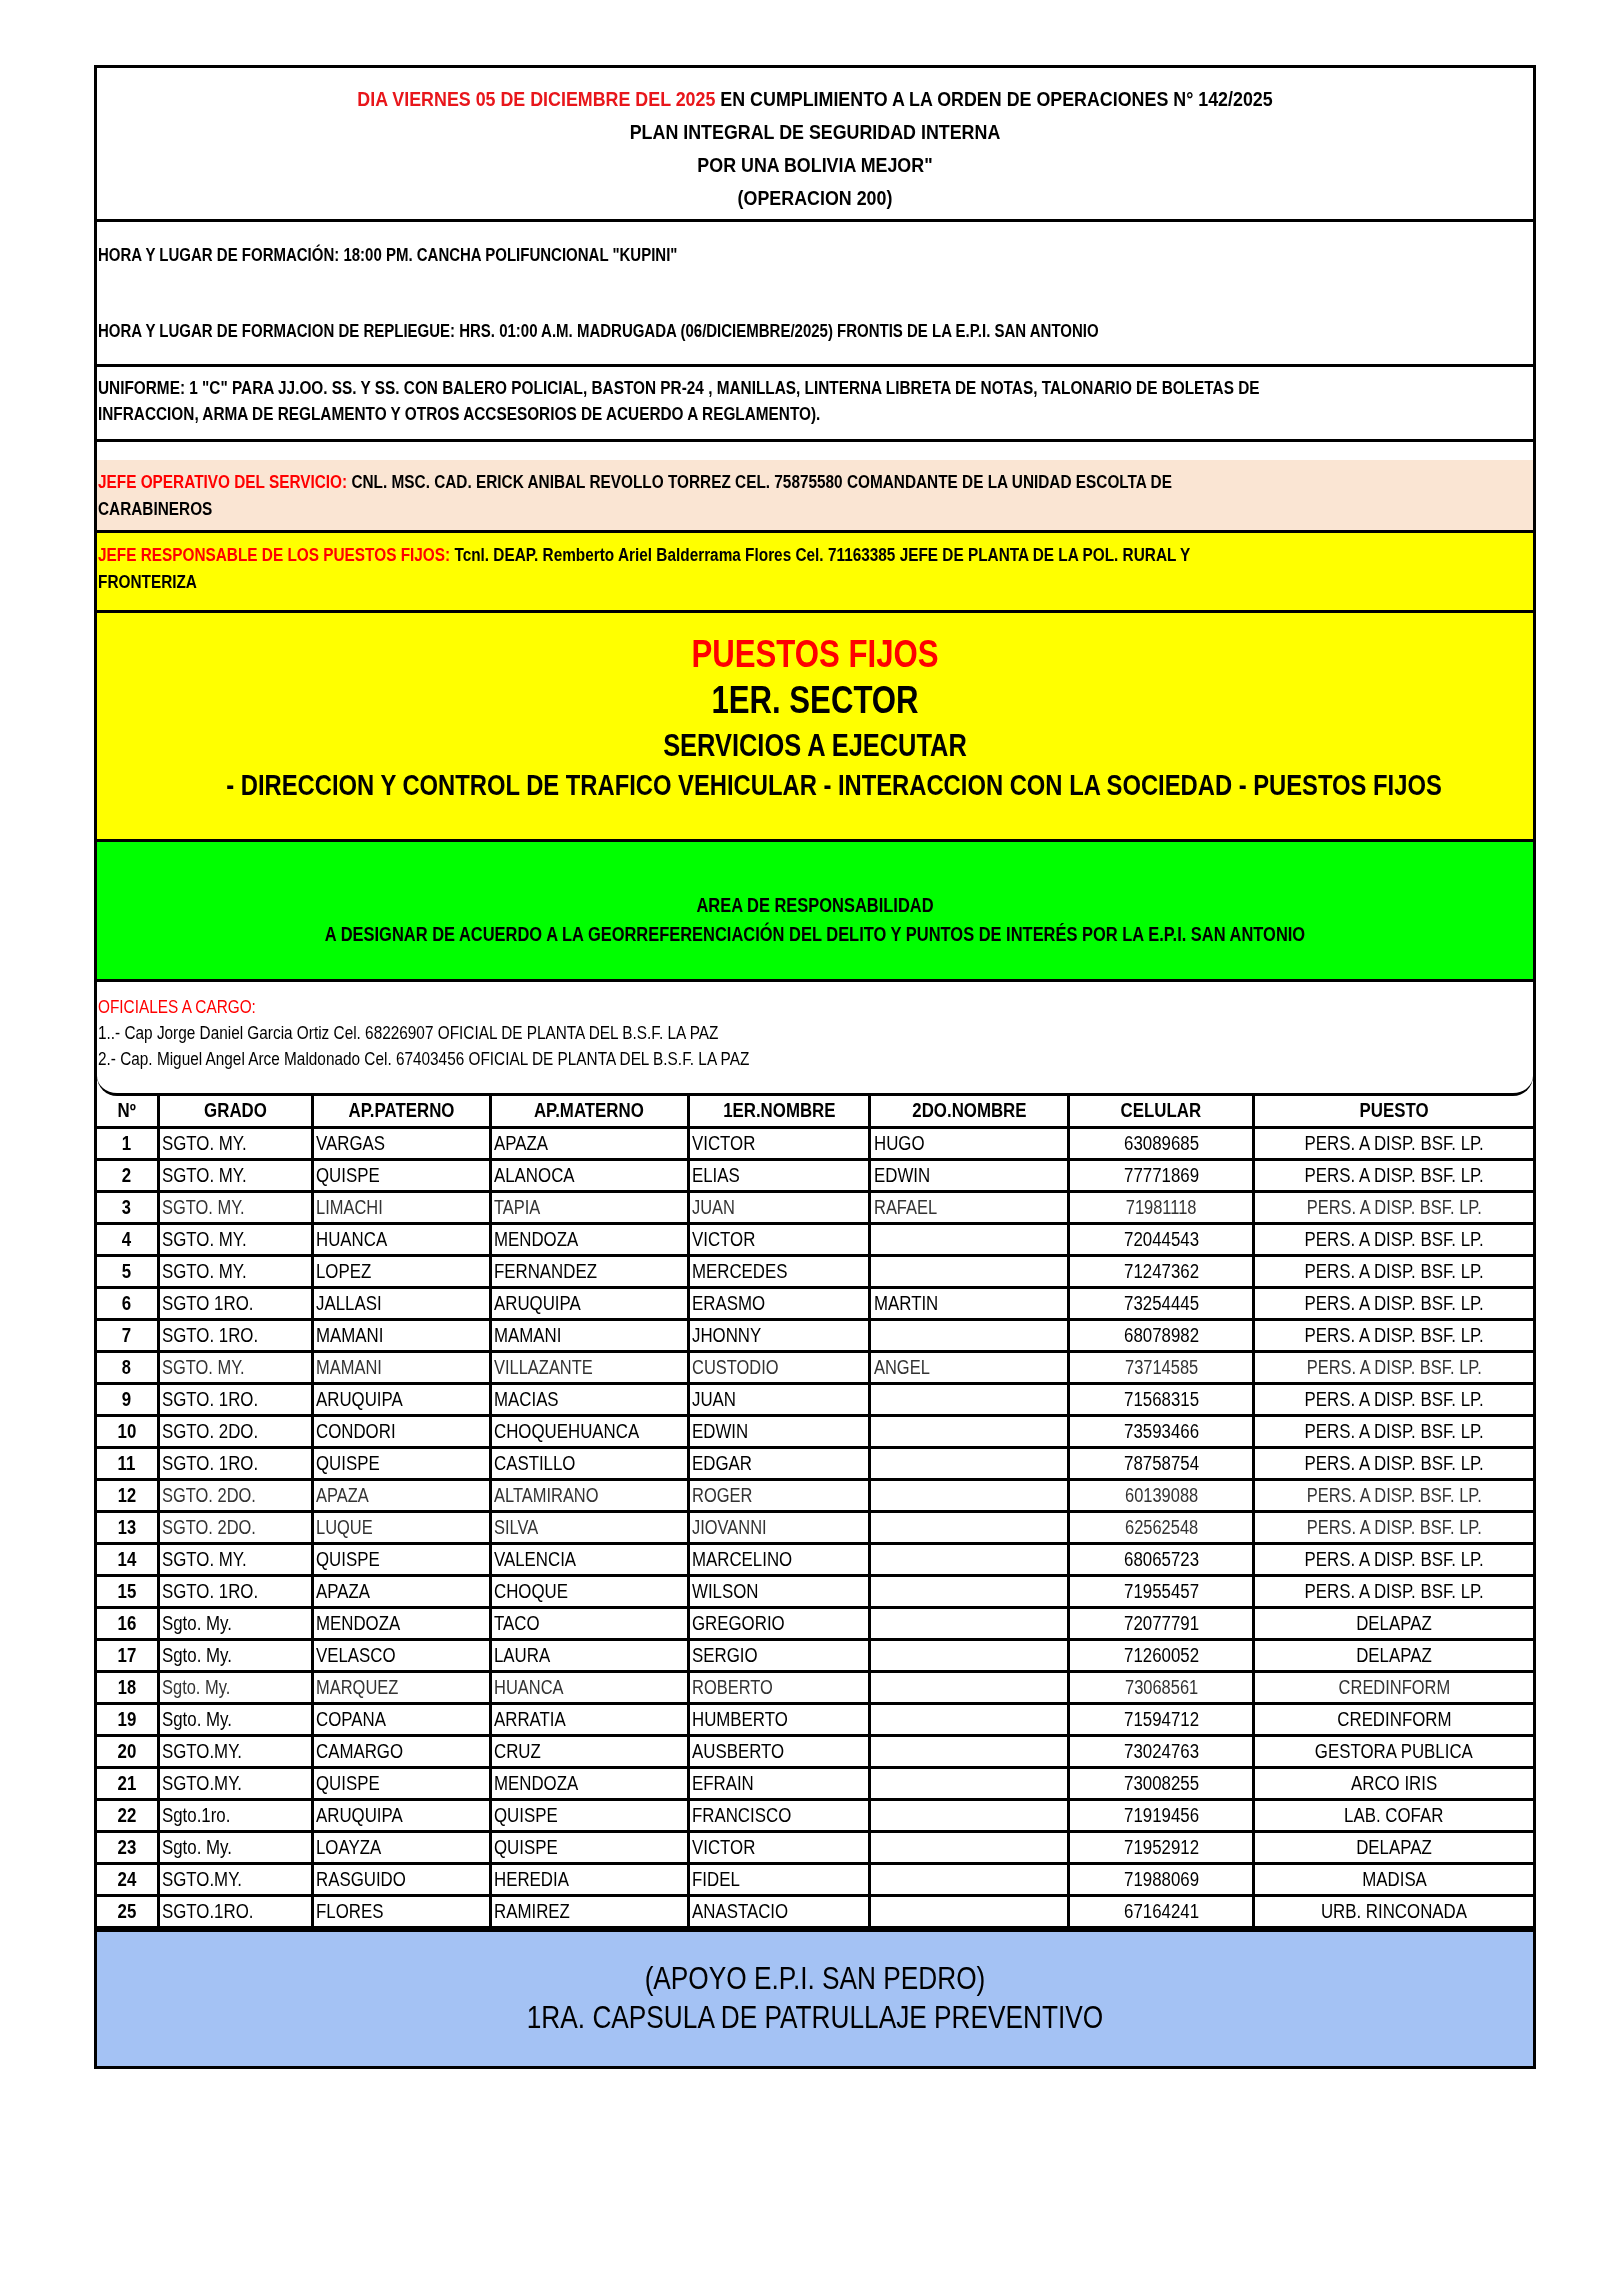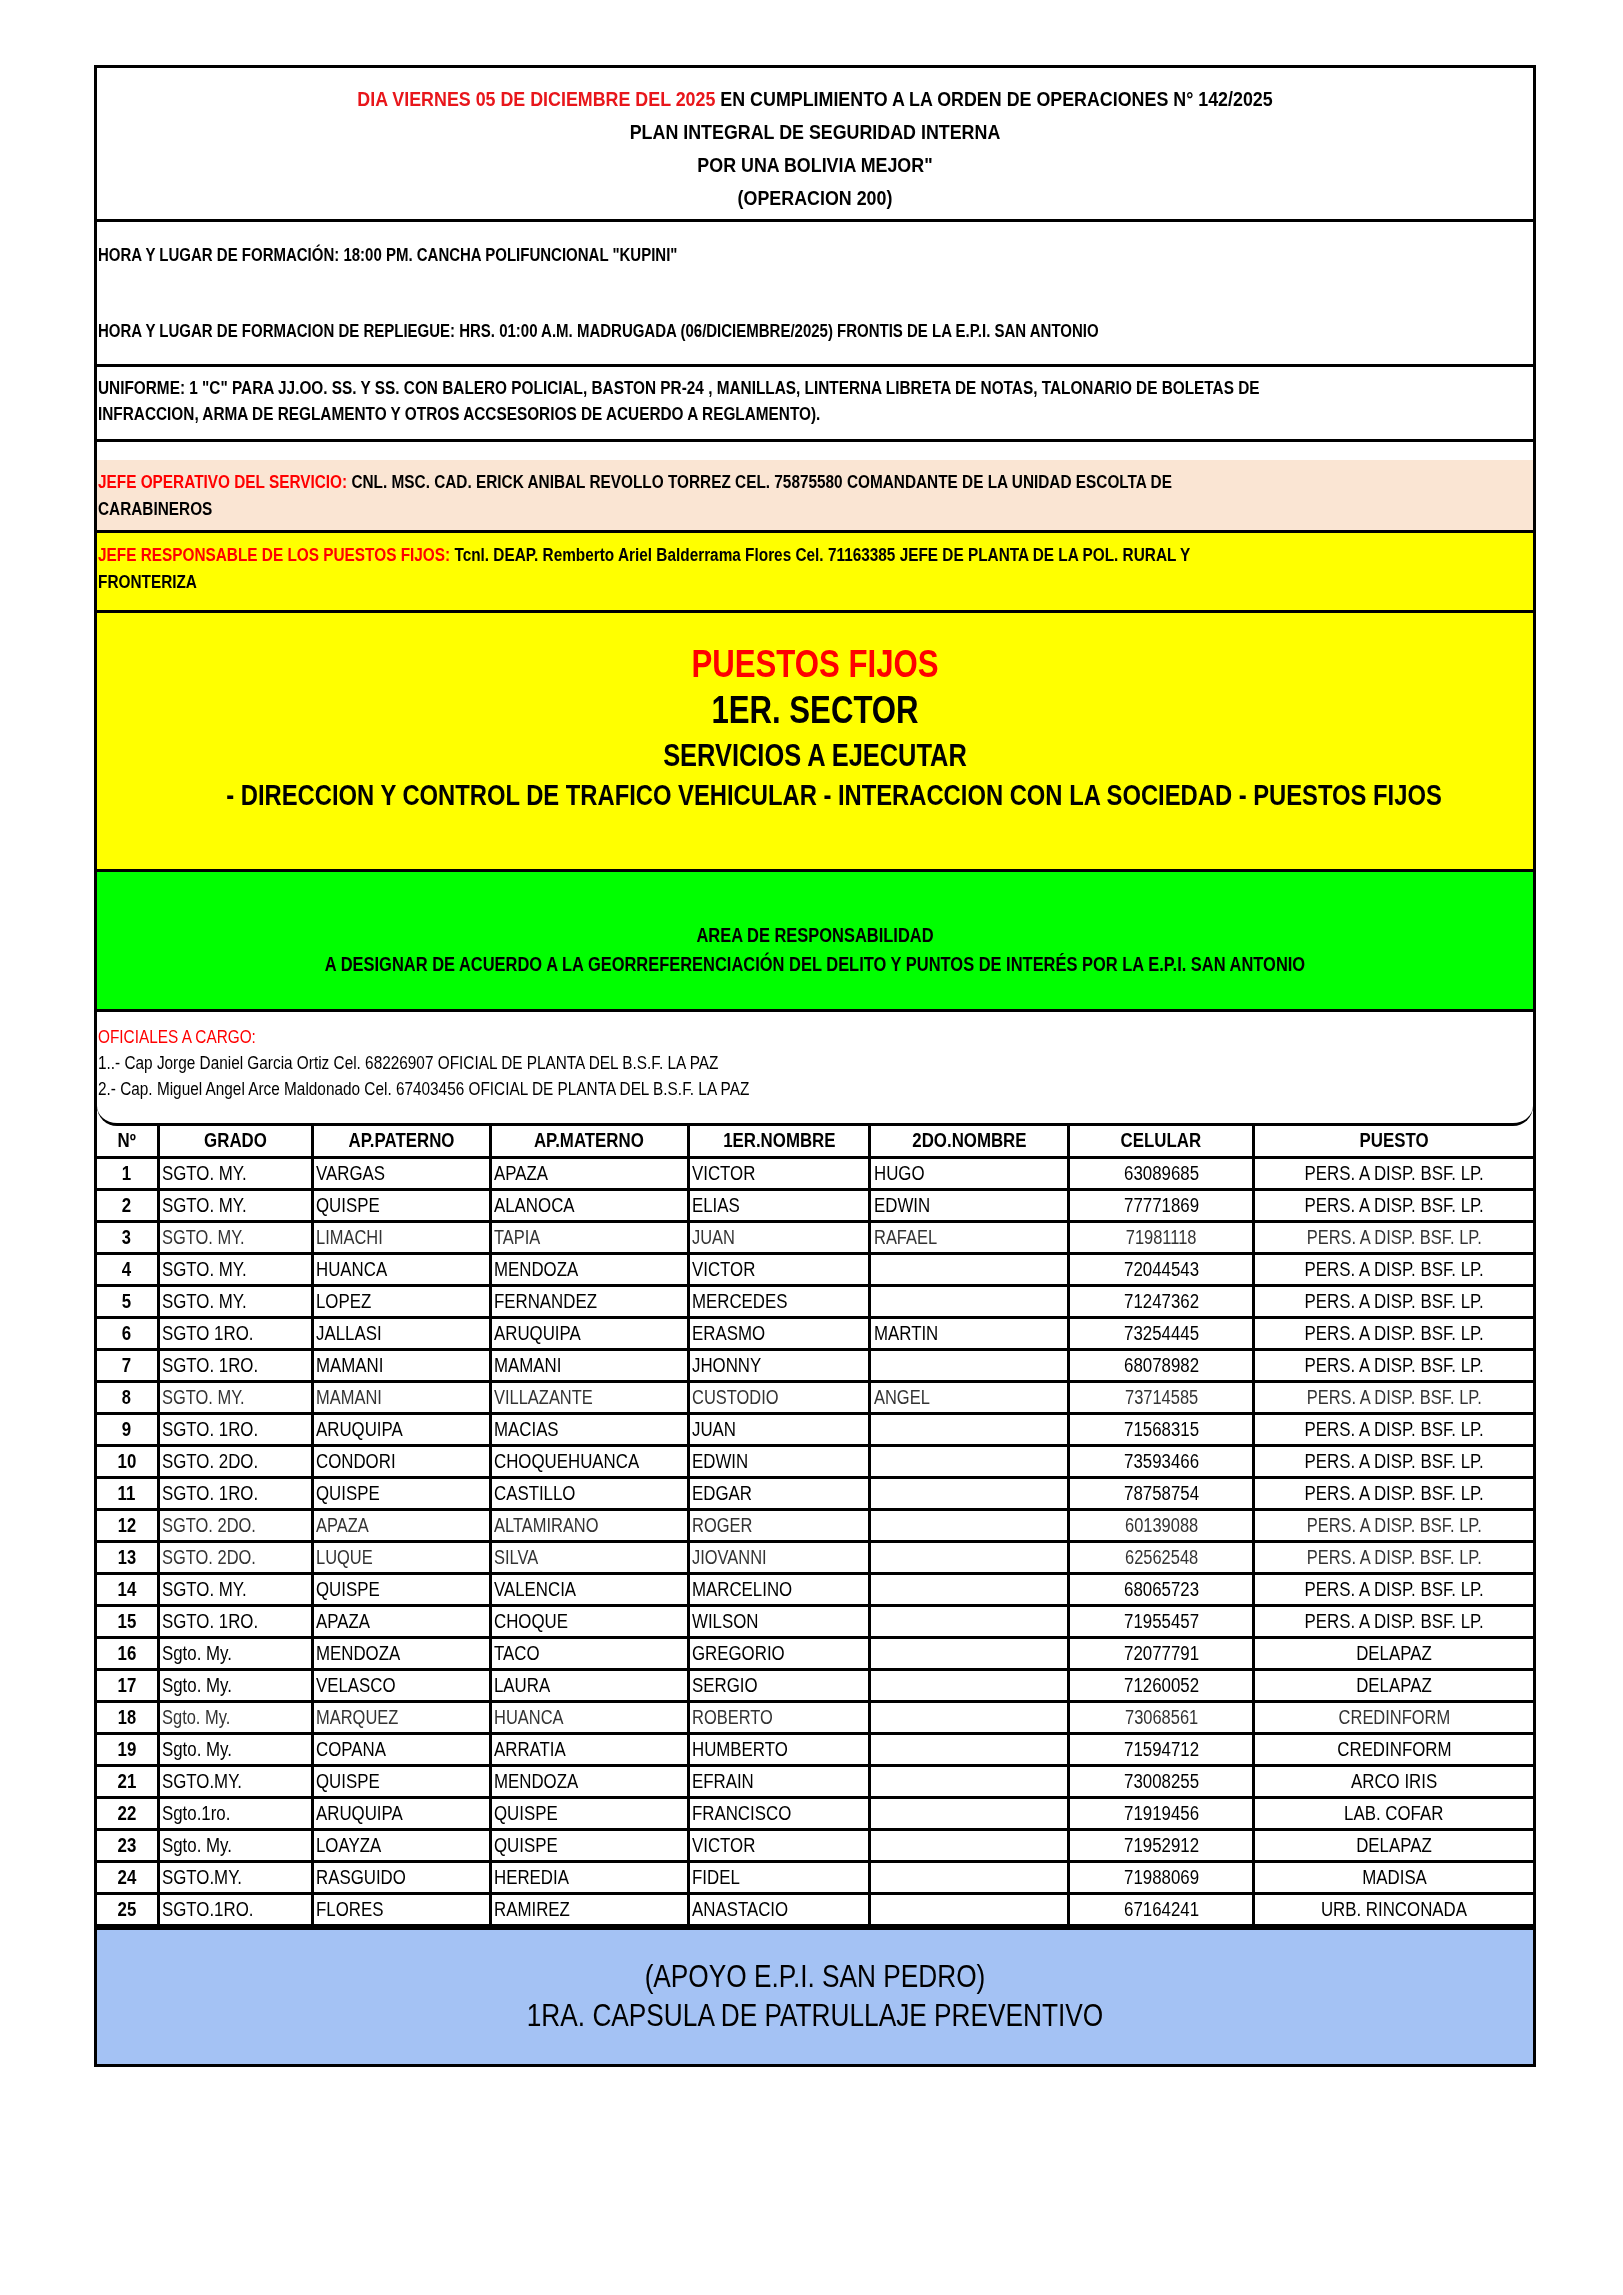--- a/index.html
+++ b/index.html
@@ -11,21 +11,21 @@
   .red { color: #e8161b; }
   .red2 { color: #ff0000; }
   .hora-blk { height: 145px; padding: 0 12px; font-size: 18.3px; font-weight: bold; position: relative; }
   .hora-blk .l1 { position: absolute; top: 22px; left: 1.3px; transform: scaleX(0.82); transform-origin: left; white-space: nowrap; }
   .hora-blk .l2 { position: absolute; top: 98px; left: 1.3px; transform: scaleX(0.82); transform-origin: left; white-space: nowrap; }
   .unif-blk { height: 75px; font-size: 18.3px; padding: 7.9px 1.3px 0 1.3px; line-height: 26px; }
   .unif-blk .ln { display: block; transform: scaleX(0.84); transform-origin: left; white-space: nowrap; }
   .jefe-op { background: #fae5d3; height: 73px; font-size: 18.3px; font-weight: bold; padding: 7.9px 1.3px 0 1.3px; line-height: 27.5px; margin-top: 18px; }
   .jefe-resp { background: #ffff00; height: 80px; font-size: 18.3px; font-weight: bold; padding: 7.9px 1.3px 0 1.3px; line-height: 27.5px; }
   .jefe-op .ln, .jefe-resp .ln { display: block; transform: scaleX(0.84); transform-origin: left; white-space: nowrap; }
-  .puestos-blk { background: #ffff00; height: 259px; text-align: center; font-weight: bold; padding-top: 28px; }
+  .puestos-blk { background: #ffff00; height: 229px; text-align: center; font-weight: bold; padding-top: 18px; }
   .puestos-blk .t1 { font-size: 38px; line-height: 46px; color: #ff0000; display: block; transform: scaleX(0.82); }
   .puestos-blk .t2 { font-size: 38px; line-height: 47px; display: block; transform: scaleX(0.82); }
   .puestos-blk .t3 { font-size: 31px; line-height: 43px; display: block; transform: scaleX(0.82); }
   .puestos-blk .t4 { font-size: 29px; line-height: 37px; display: block; transform: scaleX(0.82); white-space: nowrap; }
   .area-blk { background: #00ff00; height: 140px; text-align: center; font-size: 19.6px; padding-top: 49px; line-height: 29px; }
   .area-blk .ln { display: block; transform: scaleX(0.84); white-space: nowrap; }
   .ofic-blk { height: 99px; font-size: 18.3px; font-weight: normal; padding: 11.8px 1.3px 0 1.3px; line-height: 26px; border-bottom: 3.3px solid #000; border-radius: 20px; }
   .ofic-blk .ln { display: block; transform: scaleX(0.84); transform-origin: left; white-space: nowrap; }
   table { border-collapse: collapse; width: 100%; table-layout: fixed; }
   th, td { border: 3.3px solid #000; height: 29px; padding: 0 2.6px; font-size: 19.6px; white-space: nowrap; overflow: hidden; }
@@ -301,20 +301,30 @@
           <td class="num"><span class="c">19</span></td>
           <td><span class="c">Sgto. My.</span></td>
           <td><span class="c">COPANA</span></td>
           <td><span class="c">ARRATIA</span></td>
           <td><span class="c">HUMBERTO</span></td>
           <td><span class="c"></span></td>
           <td class="center"><span class="c">71594712</span></td>
           <td class="center"><span class="c">CREDINFORM</span></td>
         </tr>
         <tr>
+          <td class="num"><span class="c">20</span></td>
+          <td><span class="c">SGTO.MY.</span></td>
+          <td><span class="c">CAMARGO</span></td>
+          <td><span class="c">CRUZ</span></td>
+          <td><span class="c">AUSBERTO</span></td>
+          <td><span class="c"></span></td>
+          <td class="center"><span class="c">73024763</span></td>
+          <td class="center"><span class="c">GESTORA  PUBLICA</span></td>
+        </tr>
+        <tr>
           <td class="num"><span class="c">21</span></td>
           <td><span class="c">SGTO.MY.</span></td>
           <td><span class="c">QUISPE</span></td>
           <td><span class="c">MENDOZA</span></td>
           <td><span class="c">EFRAIN</span></td>
           <td><span class="c"></span></td>
           <td class="center"><span class="c">73008255</span></td>
           <td class="center"><span class="c">ARCO IRIS</span></td>
         </tr>
         <tr>

